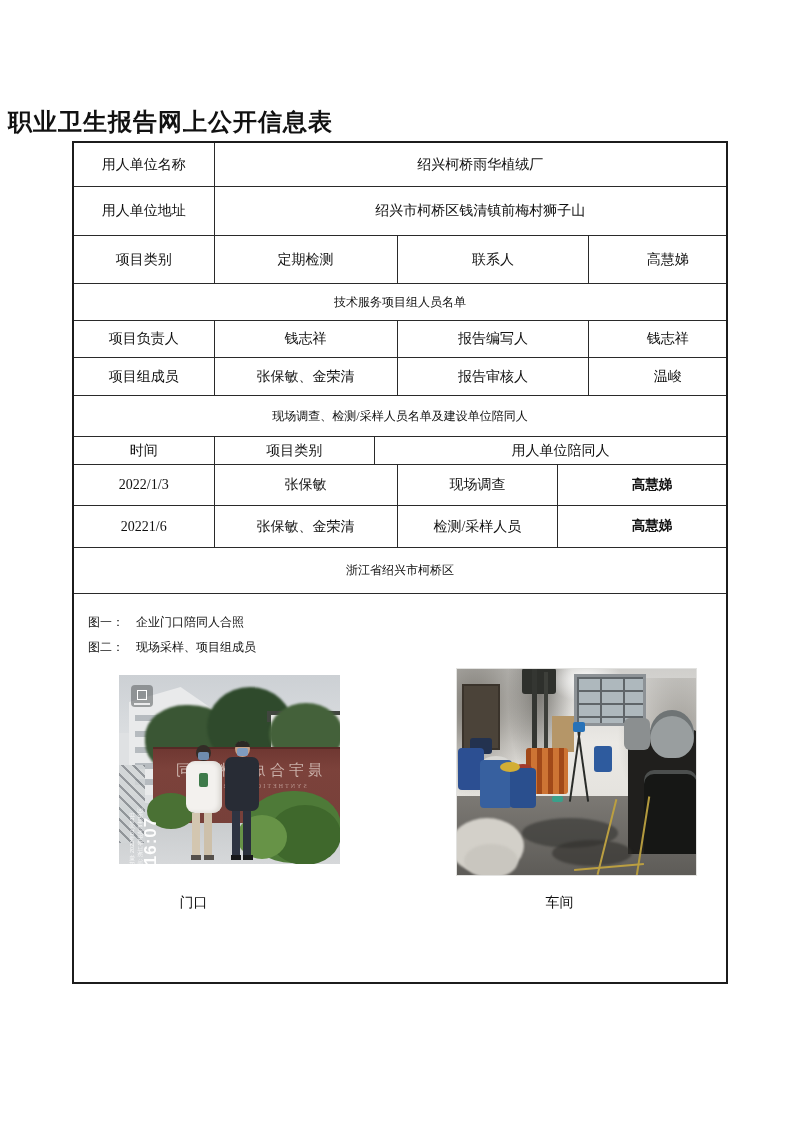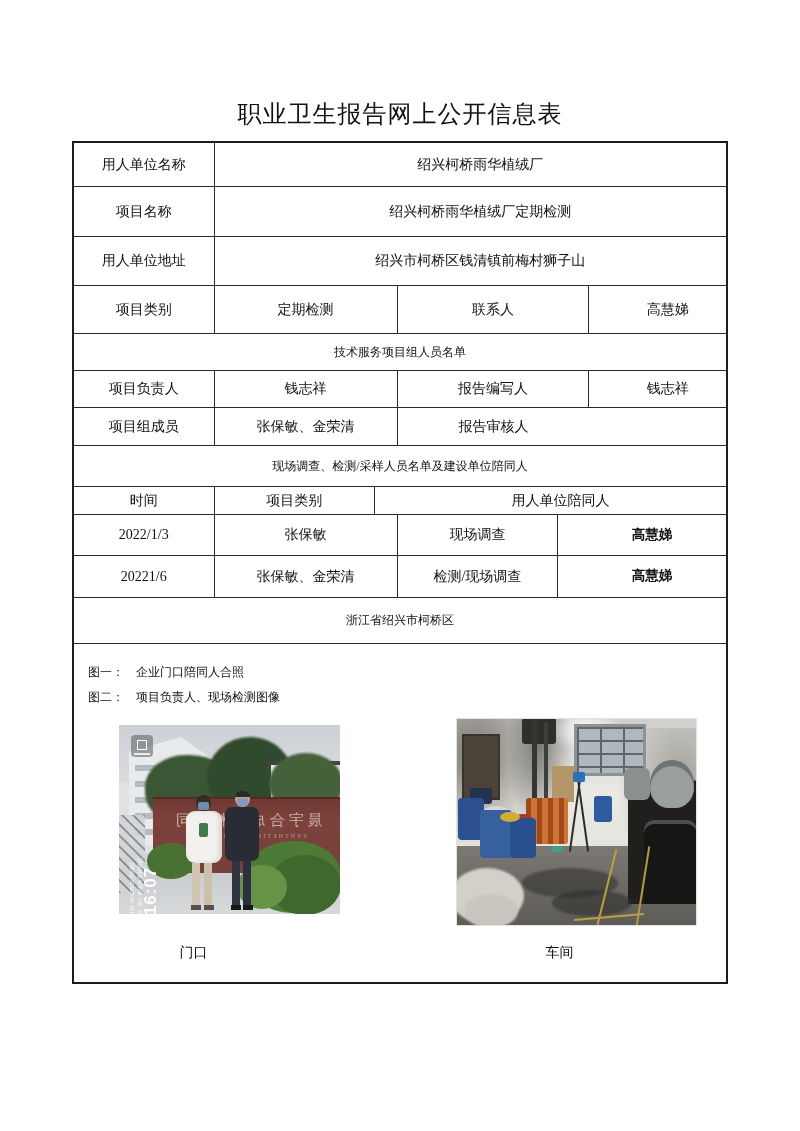--- a/index.html
+++ b/index.html
@@ -1,19 +1,19 @@
 <!DOCTYPE html>
 <html><head>
 <meta charset="utf-8">
 <style>
   html,body{margin:0;padding:0;background:#ffffff;}
   .page{position:relative;width:800px;height:1131px;background:#fff;overflow:hidden;
         font-family:"Liberation Serif","DejaVu Serif",serif;color:#111;}
-  .title{position:absolute;left:0;right:0;top:98px;margin:0;text-align:center;
-         font-size:24px;font-weight:400;letter-spacing:1px;}
+  .title{position:absolute;left:0;right:0;top:98px;margin:8px;
+         font-size:24px;font-weight:700;letter-spacing:1px;}
   .table{position:absolute;left:72px;top:141px;width:656px;height:843px;
          border:2px solid #1c1c1c;box-sizing:border-box;display:flex;flex-direction:column;}
   .tr{display:flex;flex-direction:row;border-bottom:1px solid #2a2a2a;box-sizing:border-box;flex:0 0 auto;}
   .tr:last-child{border-bottom:none;}
   .td{display:flex;align-items:center;justify-content:center;text-align:center;
       border-right:1px solid #2a2a2a;box-sizing:border-box;font-size:14px;line-height:1.25;padding:2px 4px;}
   .td:last-child{border-right:none;}
   .c1{width:21.55%;}
   .c2{width:28.1%;}
   .c3a{width:29.4%;}
@@ -126,24 +126,20 @@
 
   <h1 class="title">职业卫生报告网上公开信息表</h1>
 
   <div class="table">
 
     <div class="tr" style="height:44px">
       <div class="td c1">用人单位名称</div>
       <div class="td cf">绍兴柯桥雨华植绒厂</div>
     </div>
 
-    <div class="tr" style="height:50px">
-      <div class="td c1">项目名称</div>
-      <div class="td cf">绍兴柯桥雨华植绒厂定期检测</div>
-    </div>
 
     <div class="tr" style="height:49px">
       <div class="td c1">用人单位地址</div>
       <div class="td cf">绍兴市柯桥区钱清镇前梅村狮子山</div>
     </div>
 
     <div class="tr" style="height:48px">
       <div class="td c1">项目类别</div>
       <div class="td c2">定期检测</div>
       <div class="td c3a">联系人</div>
@@ -158,20 +154,21 @@
       <div class="td c1">项目负责人</div>
       <div class="td c2">钱志祥</div>
       <div class="td c3a">报告编写人</div>
       <div class="td cf">钱志祥</div>
     </div>
 
     <div class="tr" style="height:38px">
       <div class="td c1">项目组成员</div>
       <div class="td c2">张保敏、金荣清</div>
       <div class="td c3a">报告审核人</div>
+      <div class="td cf">温峻</div>
     </div>
 
     <div class="tr" style="height:41px">
       <div class="span-cell">现场调查、检测/采样人员名单及建设单位陪同人</div>
     </div>
 
     <div class="tr" style="height:28px">
       <div class="td c1">时间</div>
       <div class="td c3b">项目类别</div>
       <div class="td cf">用人单位陪同人</div>
@@ -180,36 +177,36 @@
     <div class="tr" style="height:41px">
       <div class="td c1">2022/1/3</div>
       <div class="td c2">张保敏</div>
       <div class="td c3b">现场调查</div>
       <div class="td cf bd">高慧娣</div>
     </div>
 
     <div class="tr" style="height:42px">
       <div class="td c1">20221/6</div>
       <div class="td c2">张保敏、金荣清</div>
-      <div class="td c3b">检测/现场调查</div>
+      <div class="td c3b">检测/采样人员</div>
       <div class="td cf bd">高慧娣</div>
     </div>
 
     <div class="tr" style="height:46px">
       <div class="span-cell">浙江省绍兴市柯桥区</div>
     </div>
 
     <div class="tr tr-img">
 
       <div class="figcaps">
         <div>
           <span class="lbl">图一：</span><span class="txt">企业门口陪同人合照</span>
         </div>
         <div>
-          <span class="lbl">图二：</span><span class="txt">项目负责人、现场检测图像</span>
+          <span class="lbl">图二：</span><span class="txt">现场采样、项目组成员</span>
         </div>
       </div>
 
       <div class="photo" style="left:45px;top:81px;width:221px;height:189px;">
         <div class="photo-inner">
           <div class="pin p1-sky"></div>
           <div class="pin p1-ground"></div>
           <div class="pin p1-bldg-far"></div>
           <div class="pin p1-bldg"></div>
           <div class="pin p1-bldg-bands"></div>

